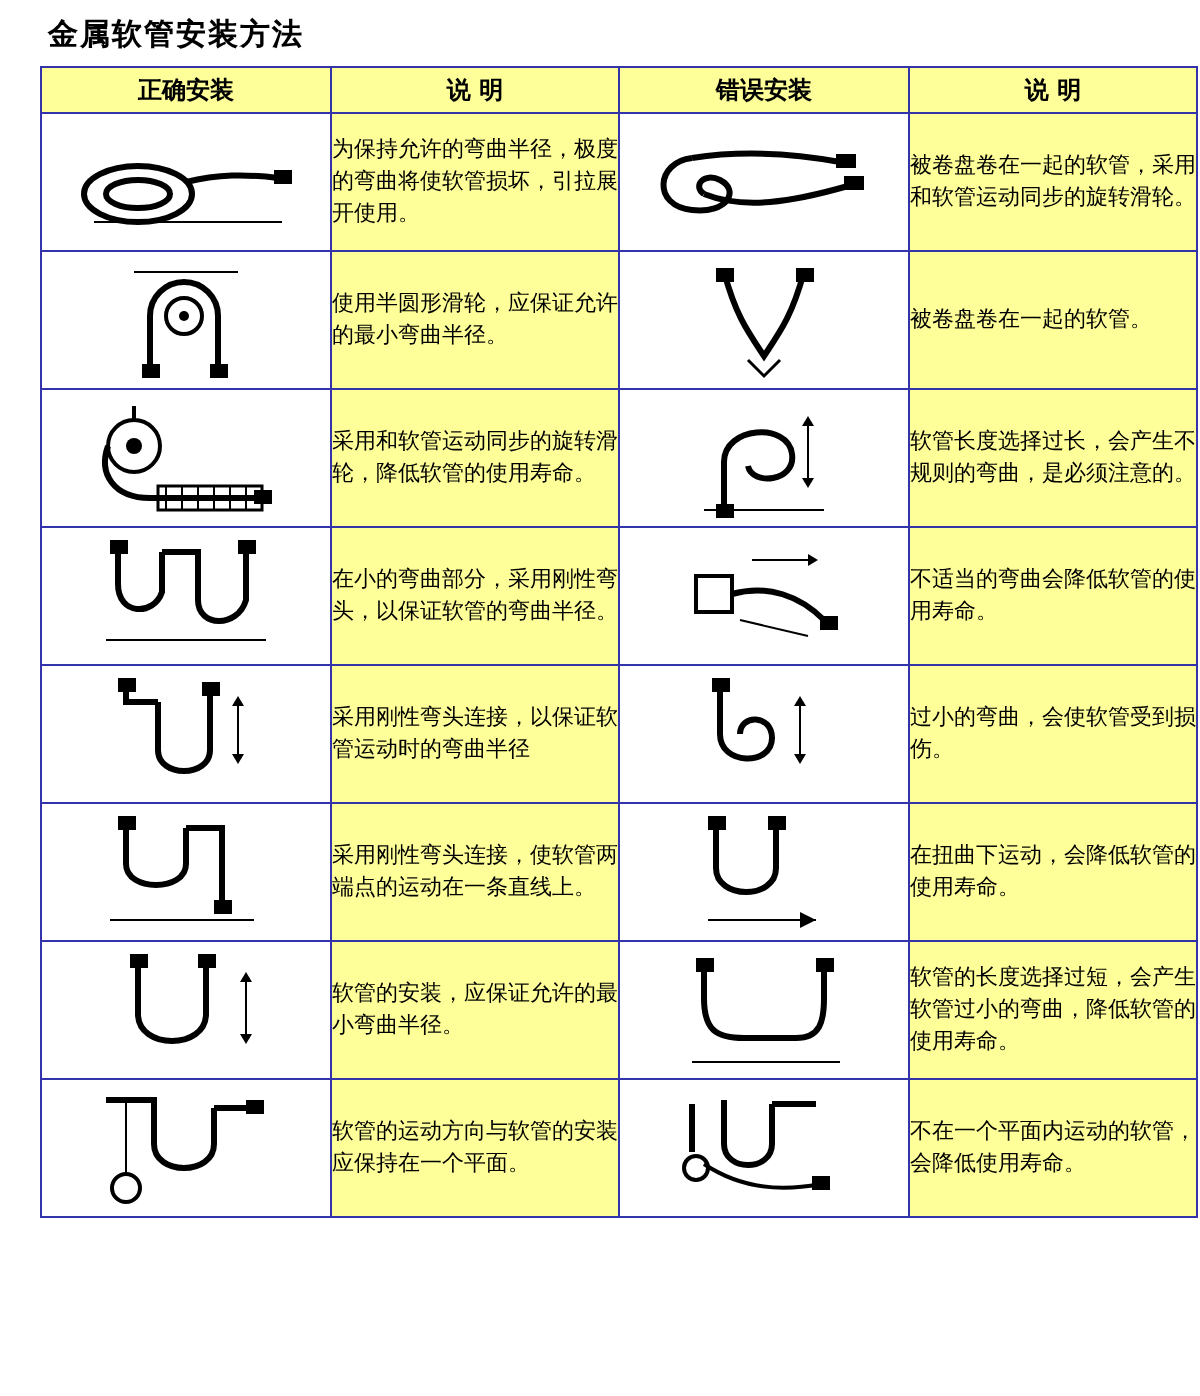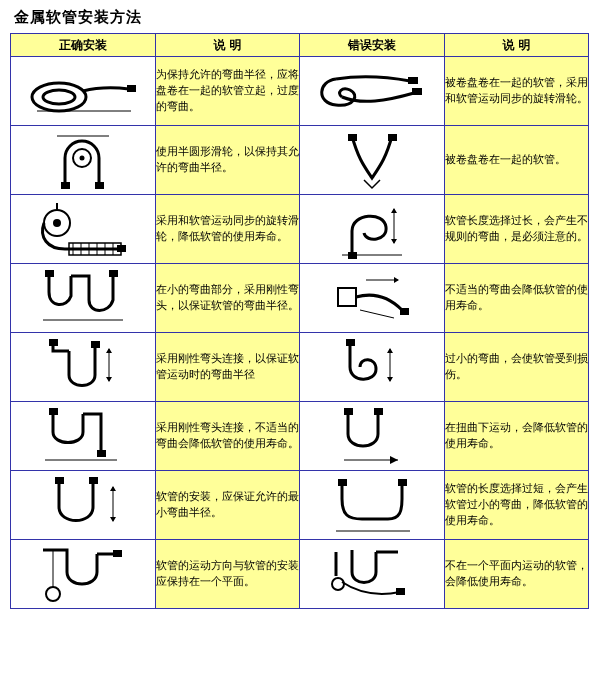--- a/index.html
+++ b/index.html
@@ -12,21 +12,21 @@
     height: 698px;
     font-family: "DejaVu Sans", "Liberation Sans", sans-serif;
     color: #000;
     overflow: hidden;
   }
   .page {
     width: 476px;
     height: 698px;
     position: relative;
     box-sizing: border-box;
-    padding: 6px 10px 0 10px;
+    padding: 6px 10px 0 20px;
   }
   .title {
     font-size: 15px;
     font-weight: bold;
     letter-spacing: 1px;
     margin: 2px 0 6px 4px;
     color: #000;
   }
   table.grid {
     border-collapse: collapse;
@@ -99,21 +99,21 @@
       <tr>
         <td class="img-cell">
           <svg class="fig" viewBox="0 0 141 64">
             <ellipse cx="46" cy="38" rx="27" ry="14" fill="none" stroke="#000" stroke-width="3"></ellipse>
             <ellipse cx="46" cy="38" rx="16" ry="7" fill="none" stroke="#000" stroke-width="3"></ellipse>
             <path d="M70 32 C86 28 100 28 116 30" fill="none" stroke="#000" stroke-width="3"></path>
             <rect x="114" y="26" width="9" height="7" fill="#000"></rect>
             <path d="M24 52 L118 52" stroke="#000" stroke-width="1"></path>
           </svg>
         </td>
-        <td class="txt-cell">为保持允许的弯曲半径，应将盘卷在一起的软管立起，过度的弯曲。</td>
+        <td class="txt-cell">为保持允许的弯曲半径，极度的弯曲将使软管损坏，引拉展开使用。</td>
         <td class="img-cell">
           <svg class="fig" viewBox="0 0 141 64">
             <path d="M34 20 C16 22 14 44 34 46 C52 48 58 36 48 31 C40 27 34 34 40 38" fill="none" stroke="#000" stroke-width="3"></path>
             <path d="M40 38 C60 46 84 42 112 34" fill="none" stroke="#000" stroke-width="3"></path>
             <rect x="110" y="29" width="10" height="7" fill="#000"></rect>
             <path d="M34 20 C60 16 86 18 108 22" fill="none" stroke="#000" stroke-width="3"></path>
             <rect x="106" y="18" width="10" height="7" fill="#000"></rect>
           </svg>
         </td>
         <td class="txt-cell">被卷盘卷在一起的软管，采用和软管运动同步的旋转滑轮。</td>
@@ -123,21 +123,21 @@
         <td class="img-cell">
           <svg class="fig" viewBox="0 0 141 64">
             <path d="M52 56 L52 30 A17 17 0 0 1 86 30 L86 56" fill="none" stroke="#000" stroke-width="3"></path>
             <circle cx="69" cy="30" r="9" fill="none" stroke="#000" stroke-width="2"></circle>
             <circle cx="69" cy="30" r="2.5" fill="#000"></circle>
             <rect x="48" y="54" width="9" height="7" fill="#000"></rect>
             <rect x="82" y="54" width="9" height="7" fill="#000"></rect>
             <path d="M44 8 L96 8" stroke="#000" stroke-width="1"></path>
           </svg>
         </td>
-        <td class="txt-cell">使用半圆形滑轮，以保持其允许的弯曲半径。</td>
+        <td class="txt-cell">使用半圆形滑轮，应保证允许的最小弯曲半径。</td>
         <td class="img-cell">
           <svg class="fig" viewBox="0 0 141 64">
             <path d="M50 8 C56 30 62 38 70 50 C78 38 84 30 90 8" fill="none" stroke="#000" stroke-width="3"></path>
             <rect x="46" y="6" width="9" height="7" fill="#000"></rect>
             <rect x="86" y="6" width="9" height="7" fill="#000"></rect>
             <path d="M62 52 L70 60 L78 52" fill="none" stroke="#000" stroke-width="1.5"></path>
           </svg>
         </td>
         <td class="txt-cell">被卷盘卷在一起的软管。</td>
       </tr>
@@ -220,21 +220,21 @@
       <tr>
         <td class="img-cell">
           <svg class="fig" viewBox="0 0 141 64">
             <path d="M40 6 L40 28 C40 42 70 42 70 28 L70 10" fill="none" stroke="#000" stroke-width="3"></path>
             <path d="M70 10 L88 10 L88 48" fill="none" stroke="#000" stroke-width="3"></path>
             <rect x="36" y="4" width="9" height="7" fill="#000"></rect>
             <rect x="84" y="46" width="9" height="7" fill="#000"></rect>
             <path d="M32 56 L104 56" stroke="#000" stroke-width="1"></path>
           </svg>
         </td>
-        <td class="txt-cell">采用刚性弯头连接，不适当的弯曲会降低软管的使用寿命。</td>
+        <td class="txt-cell">采用刚性弯头连接，使软管两端点的运动在一条直线上。</td>
         <td class="img-cell">
           <svg class="fig" viewBox="0 0 141 64">
             <path d="M46 6 L46 30 C46 46 76 46 76 30 L76 8" fill="none" stroke="#000" stroke-width="3"></path>
             <rect x="42" y="4" width="9" height="7" fill="#000"></rect>
             <rect x="72" y="4" width="9" height="7" fill="#000"></rect>
             <path d="M42 56 L96 56" stroke="#000" stroke-width="1"></path>
             <path d="M88 52 L96 56 L88 60" fill="#000"></path>
           </svg>
         </td>
         <td class="txt-cell">在扭曲下运动，会降低软管的使用寿命。</td>

